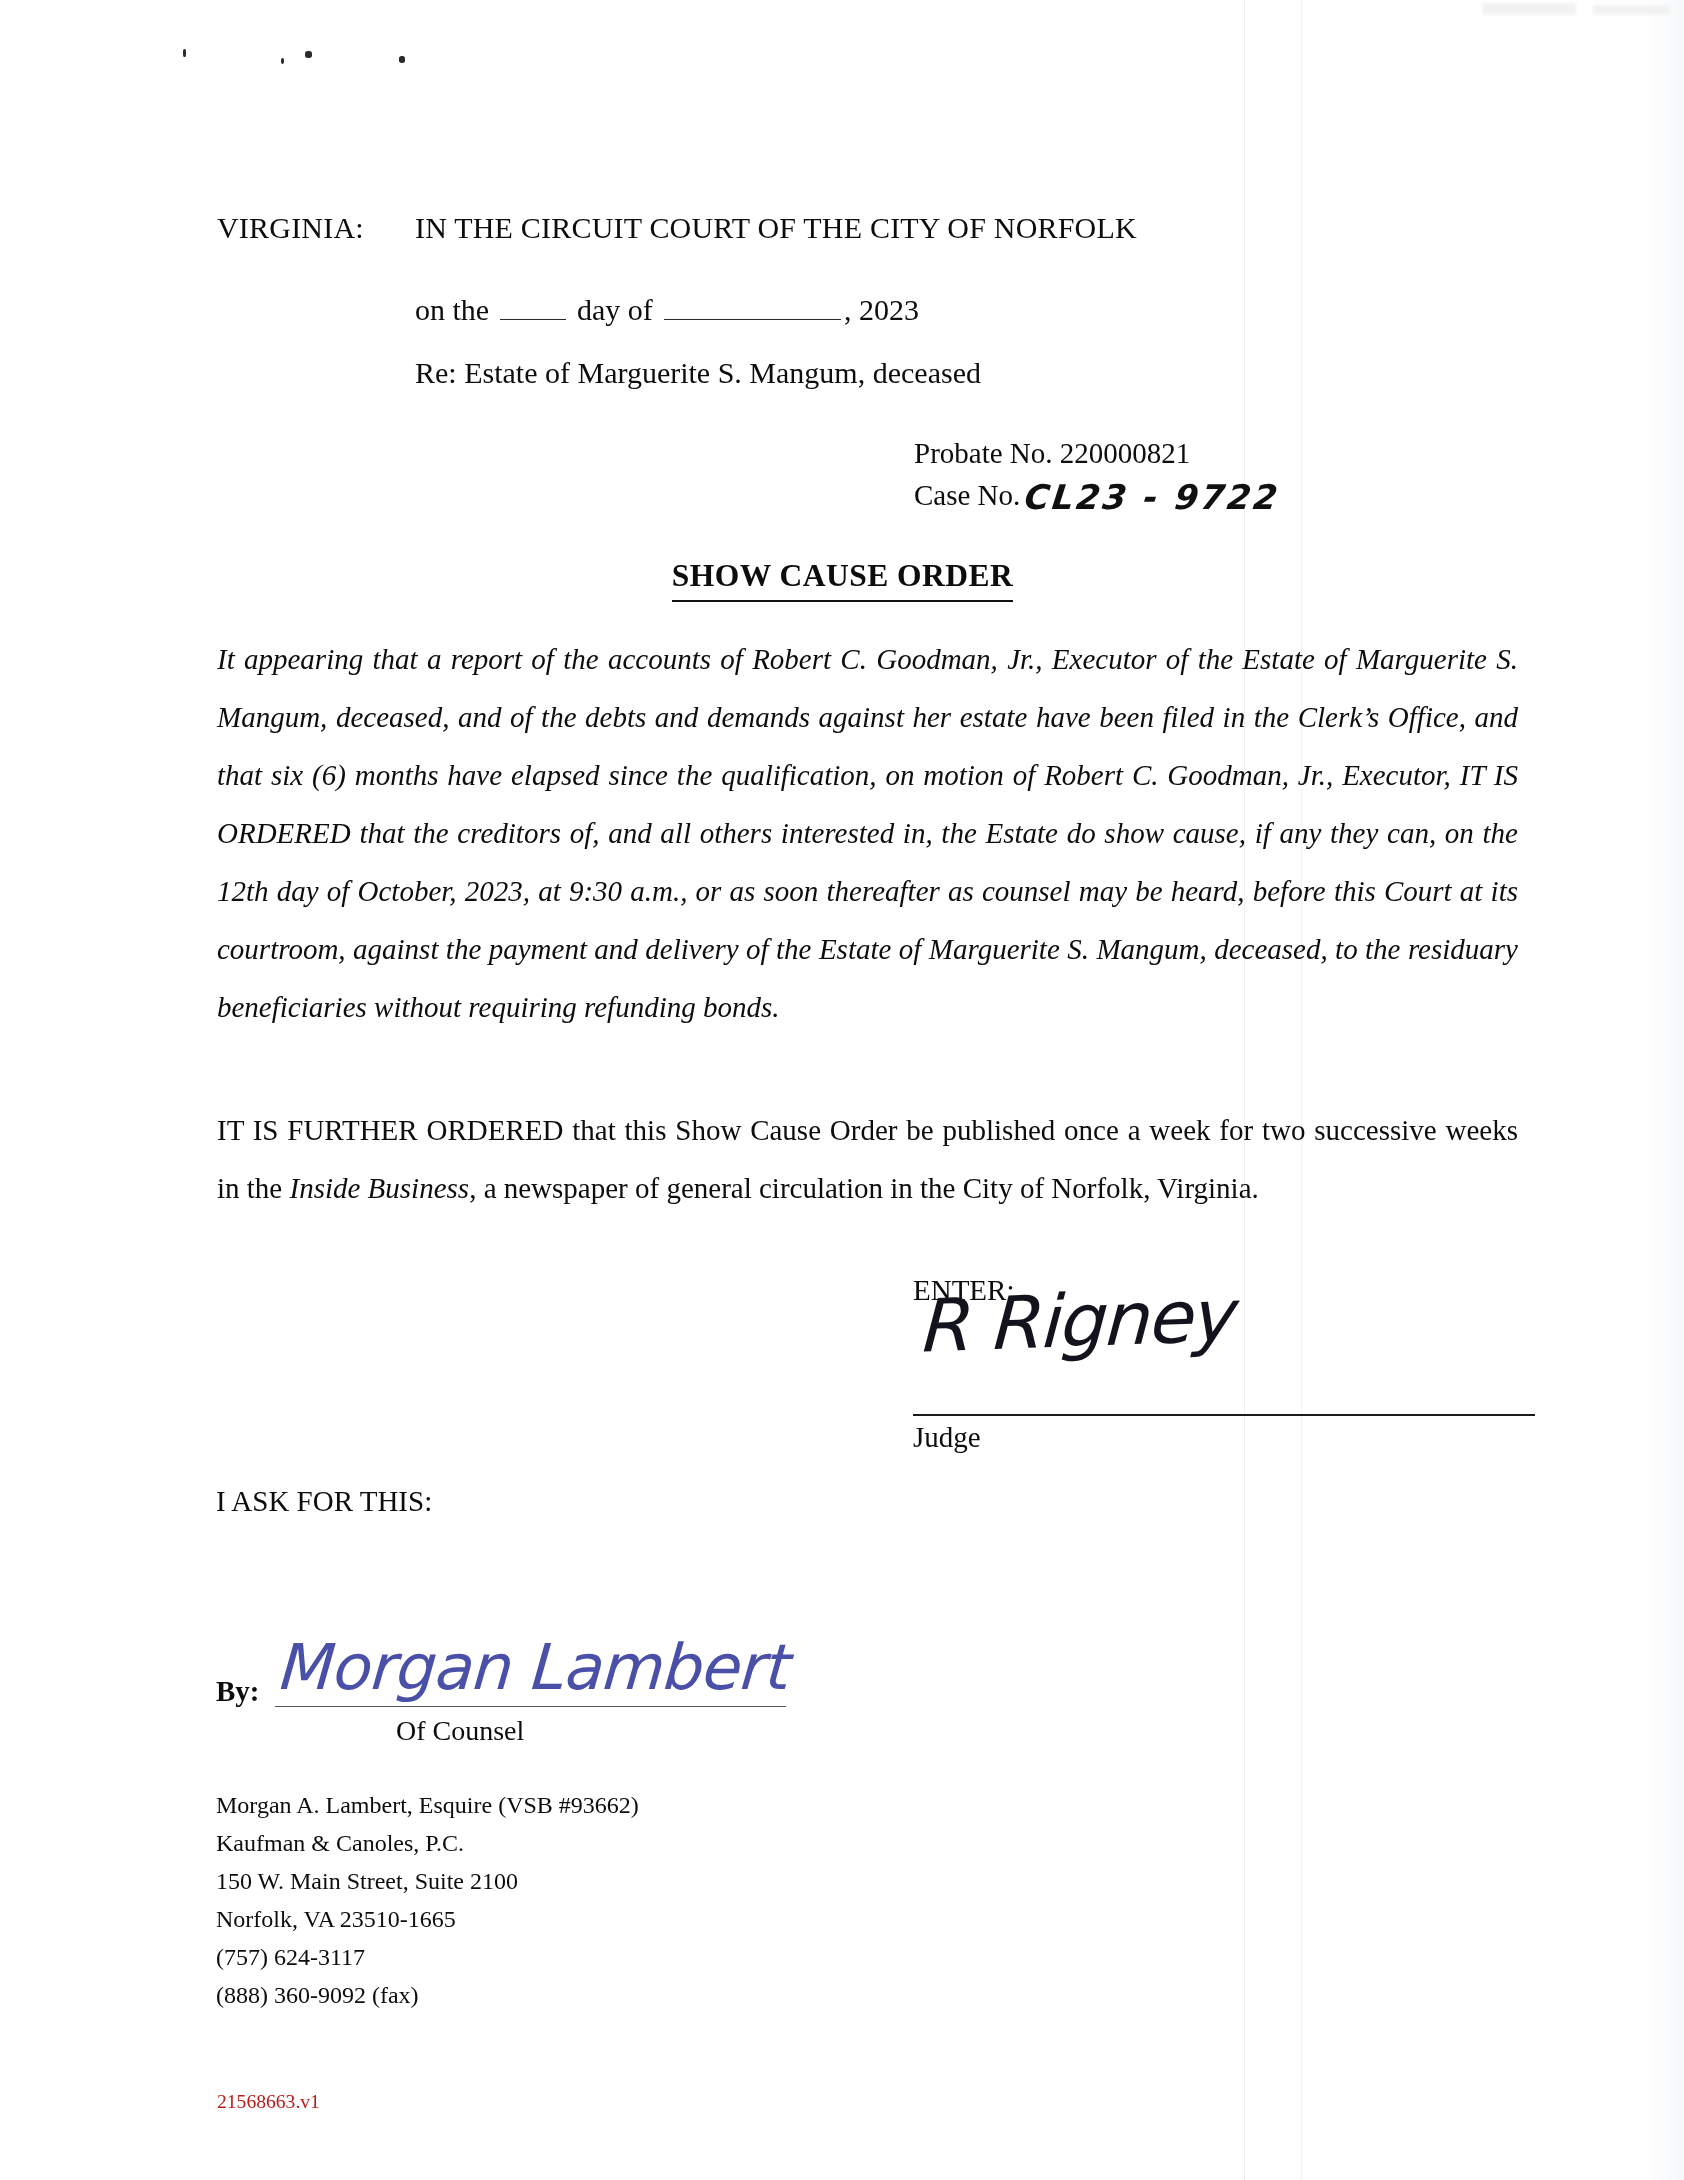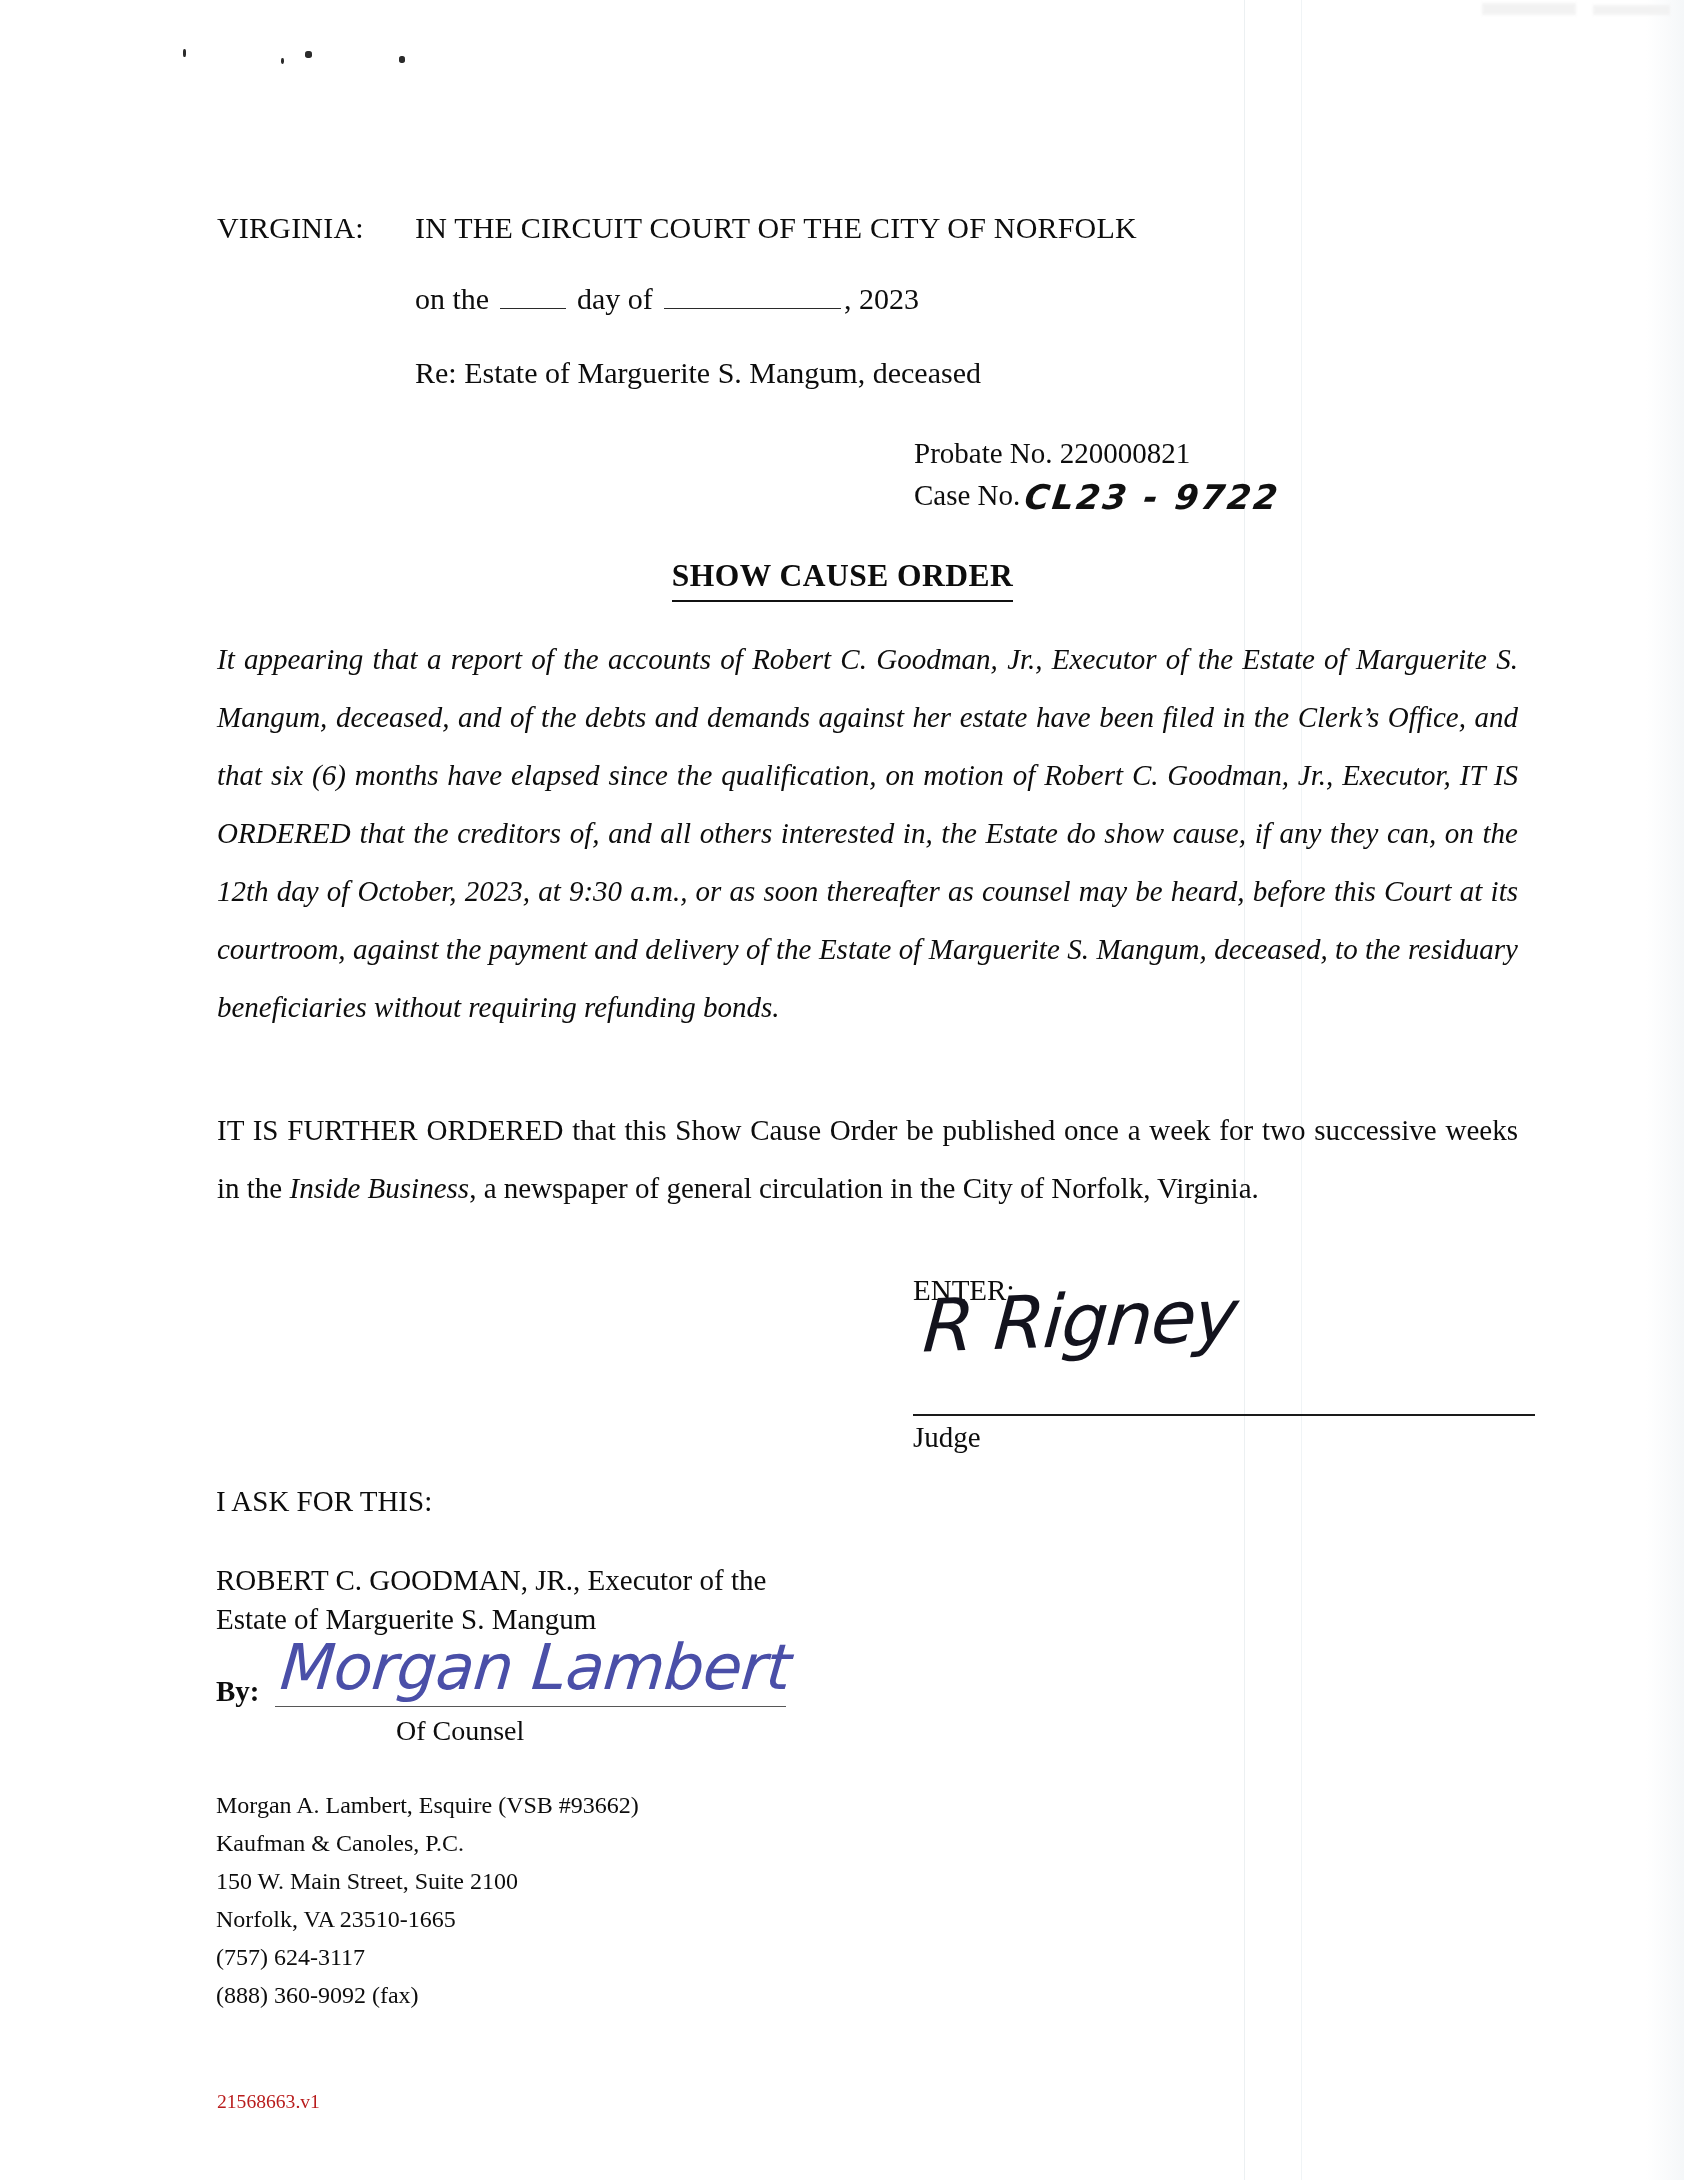--- a/index.html
+++ b/index.html
@@ -57,21 +57,21 @@
     white-space: nowrap;
   }
   .caption-head .state { display: inline-block; width: 198px; }
 
   .caption-line {
     position: absolute;
     left: 415px;
     font-size: 30px;
     white-space: nowrap;
   }
-  .caption-line.l1 { top: 282px; }
+  .caption-line.l1 { top: 293px; }
   .caption-line.l2 { top: 356px; }
 
   .blank {
     display: inline-block;
     border-bottom: 1.7px solid #2a2a2a;
     vertical-align: baseline;
     height: 25.6px;
     margin: 0 3.4px;
   }
   .blank.short { width: 66px; }
@@ -272,24 +272,20 @@
   <div class="body-para p1">It appearing that a report of the accounts of Robert C. Goodman, Jr., Executor of the Estate of Marguerite S. Mangum, deceased, and of the debts and demands against her estate have been filed in the Clerk’s Office, and that six (6) months have elapsed since the qualification, on motion of Robert C. Goodman, Jr., Executor, IT IS ORDERED that the creditors of, and all others interested in, the Estate do show cause, if any they can, on the 12th day of October, 2023, at 9:30 a.m., or as soon thereafter as counsel may be heard, before this Court at its courtroom, against the payment and delivery of the Estate of Marguerite S. Mangum, deceased, to the residuary beneficiaries without requiring refunding bonds.</div>
 
   <div class="body-para p2"><span>IT IS FURTHER ORDERED that this Show Cause Order be published once a week for two successive weeks in the </span><i>Inside Business</i><span>, a newspaper of general circulation in the City of Norfolk, Virginia.</span></div>
 
   <div class="enter-label">ENTER:</div>
   <div class="judge-sig">R Rigney</div>
   <div class="judge-rule"></div>
   <div class="judge-word">Judge</div>
 
   <div class="ask">I ASK FOR THIS:</div>
-  <div class="requester">
-    <div>ROBERT C. GOODMAN, JR., Executor of the</div>
-    <div>Estate of Marguerite S. Mangum</div>
-  </div>
 
   <div class="by-label">By:</div>
   <div class="by-rule"></div>
   <div class="counsel-sig">Morgan Lambert</div>
   <div class="of-counsel">Of Counsel</div>
 
   <div class="firm-block">
     <div>Morgan A. Lambert, Esquire (VSB #93662)</div>
     <div>Kaufman &amp; Canoles, P.C.</div>
     <div>150 W. Main Street, Suite 2100</div>

